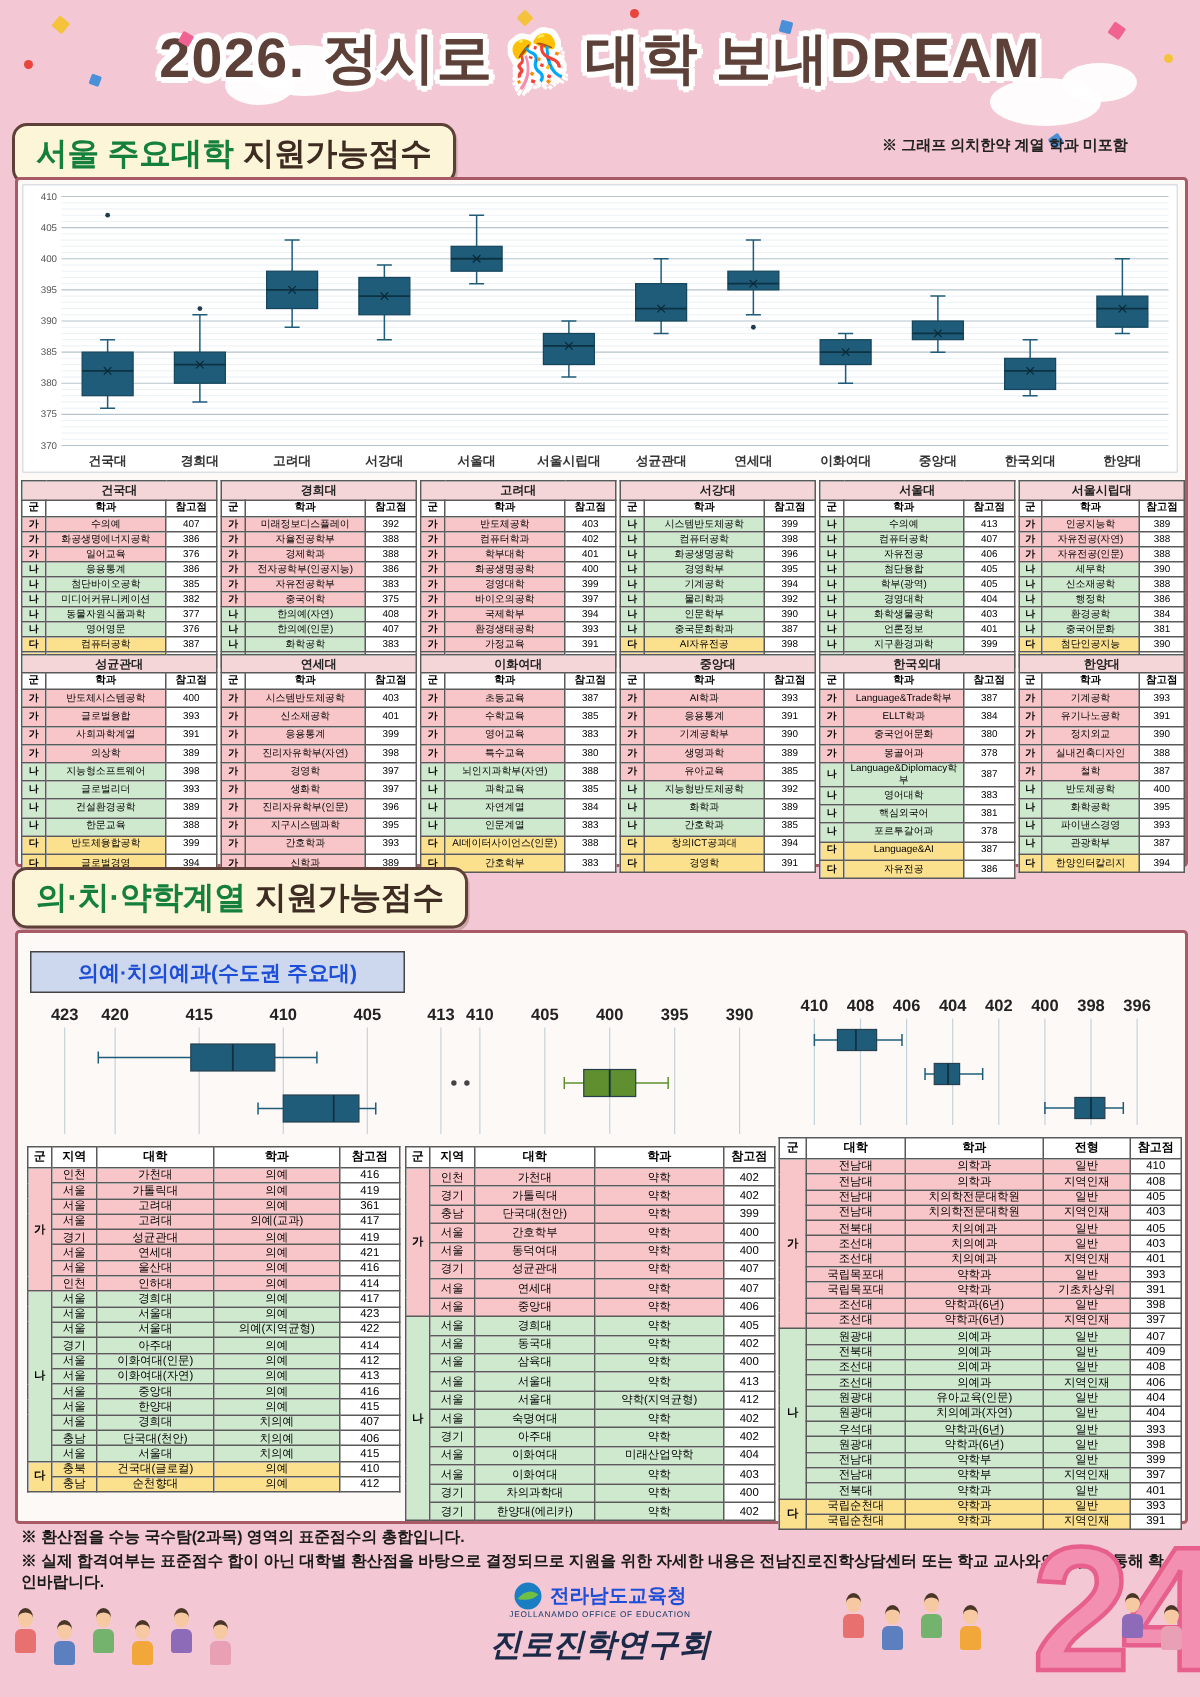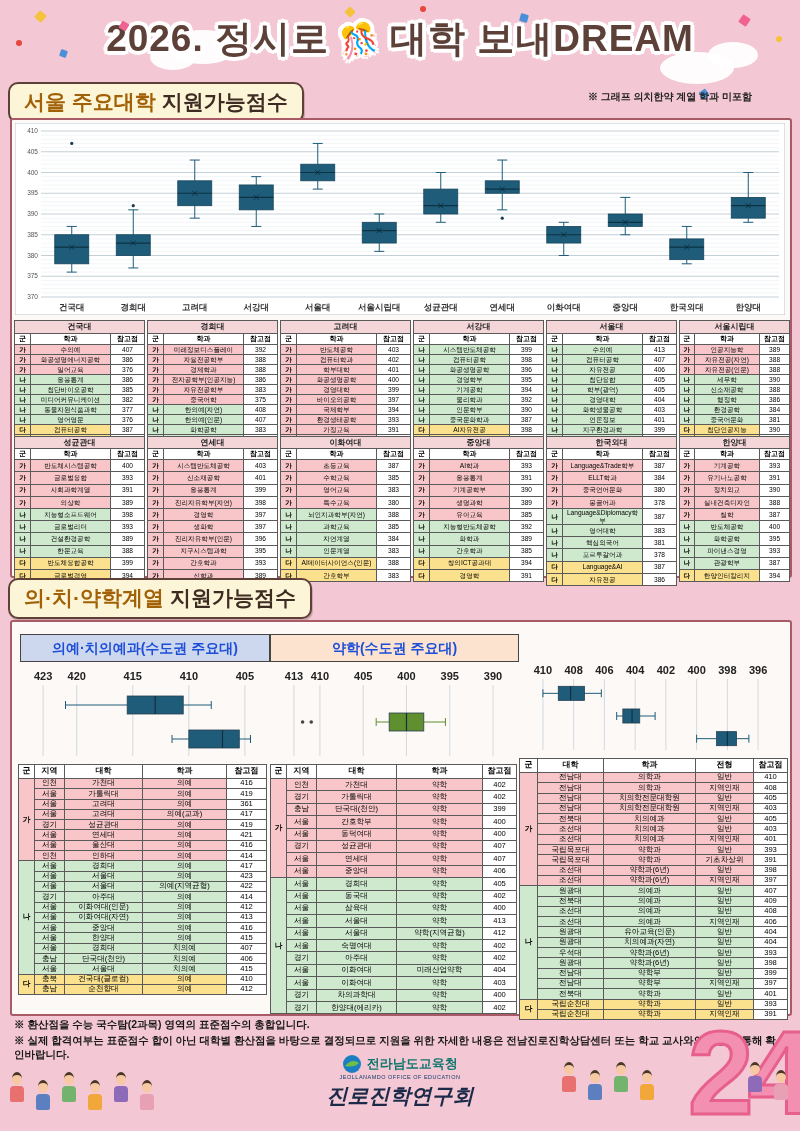--- a/index.html
+++ b/index.html
@@ -17,21 +17,21 @@
     text-shadow:-3px -3px 0 #fff,3px -3px 0 #fff,-3px 3px 0 #fff,3px 3px 0 #fff,0 4px 0 #fff,4px 0 0 #fff,-4px 0 0 #fff,0 -4px 0 #fff;
   }
   .popper{display:inline-block;transform:rotate(-15deg);font-size:30px;color:#4a342a;}
   .confetti{position:absolute;border-radius:1px;}
   .dotc{position:absolute;border-radius:50%;}
   
   .badge-box{
     position:absolute;background:#fdf5d8;border:2.5px solid #5d4037;border-radius:10px;
     padding:4px 14px 5px 14px;font-weight:bold;font-size:21px;box-shadow:1px 2px 0 rgba(90,60,40,.25);
   }
-  .badge-red{color:#a16207;}
+  .badge-red{color:#15803d;}
   .badge-dark{color:#3e2c22;margin-left:6px;}
   .mini-note{position:absolute;font-size:10px;font-weight:bold;color:#222;}
   
   .panel{position:absolute;background:#fdf9f7;border:2.5px solid #a85b66;border-radius:3px;}
   
   table{border-collapse:collapse;table-layout:fixed;background:#fff;}
   td,th{border:1px solid #5a5a5a;padding:0 1px;text-align:center;overflow:hidden;}
   .stable{font-size:6.6px;line-height:1.15;}
   .stable .cap{background:#f4d6d8;font-size:8px;font-weight:bold;height:12px;color:#222;}
   .stable th{background:#fff;font-size:7px;font-weight:bold;height:10px;}
@@ -44,21 +44,21 @@
   .g1{background:#f8c6c9;}
   .g2{background:#cfe9cf;}
   .g3{background:#fbe18e;}
   .score{background:#fff !important;}
   .gun-cell{font-weight:bold;}
   
   .mhdr{position:absolute;border:1.5px solid #444;height:26px;line-height:26px;text-align:center;font-size:14px;font-weight:bold;color:#1d4ed8;}
   
   .fnote{position:absolute;font-size:10.5px;font-weight:bold;color:#1a1a1a;}
   .org-wrap{position:absolute;left:0;width:800px;text-align:center;}
-  .org-line{font-size:13px;font-weight:bold;color:#0f766e;vertical-align:middle;}
+  .org-line{font-size:13px;font-weight:bold;color:#1d4ed8;vertical-align:middle;}
   .org-en{font-size:5.5px;color:#133a6b;letter-spacing:.5px;}
   .group-name{font-family:"Liberation Serif", serif;font-style:italic;font-weight:bold;font-size:21px;color:#1c2a4a;}
   .big-num{
     position:absolute;font-size:118px;font-weight:bold;color:#f38fb0;
     -webkit-text-stroke:3px #e7608d;letter-spacing:-6px;line-height:1;
   }
   .person{position:absolute;width:18px;}
   .p-head{width:10px;height:10px;border-radius:50%;background:#f6c9a2;margin:0 auto;border-top:3px solid #4a3627;}
   .p-body{width:14px;height:16px;border-radius:4px 4px 2px 2px;margin:1px auto 0 auto;}
 </style>
@@ -1091,21 +1091,20 @@
       </div>
     </div>
 </div>
 
 <div class="badge-box" style="left:8px;top:578px;">
   <span class="badge-red">의·치·약학계열</span><span class="badge-dark">지원가능점수</span>
 </div>
 
 <div class="panel" style="left:10px;top:620px;width:778px;height:392px;">
   <div class="mhdr" style="left: 8px; top: 12px; width: 248px; background: rgb(205, 216, 238);" id="mh0">의예·치의예과(수도권 주요대)</div>
-  <div class="mhdr" style="left: 258px; top: 12px; width: 247px; background: rgb(251, 227, 208);" id="mh1">약학(수도권 주요대)</div>
 
   <svg id="med-chart-0" width="246" height="94" style="position:absolute;left:9px;top:46px;">
       <line x1="22.107142857142698" y1="17" x2="22.107142857142698" y2="88" stroke="#c6d2d9" stroke-width="0.8"></line>
       <text x="22.107142857142698" y="12" font-size="11" font-weight="bold" fill="#222" text-anchor="middle">423</text>
       <line x1="55.738095238095134" y1="17" x2="55.738095238095134" y2="88" stroke="#c6d2d9" stroke-width="0.8"></line>
       <text x="55.738095238095134" y="12" font-size="11" font-weight="bold" fill="#222" text-anchor="middle">420</text>
       <line x1="111.78968253968252" y1="17" x2="111.78968253968252" y2="88" stroke="#c6d2d9" stroke-width="0.8"></line>
       <text x="111.78968253968252" y="12" font-size="11" font-weight="bold" fill="#222" text-anchor="middle">415</text>
       <line x1="167.8412698412699" y1="17" x2="167.8412698412699" y2="88" stroke="#c6d2d9" stroke-width="0.8"></line>
       <text x="167.8412698412699" y="12" font-size="11" font-weight="bold" fill="#222" text-anchor="middle">410</text>

